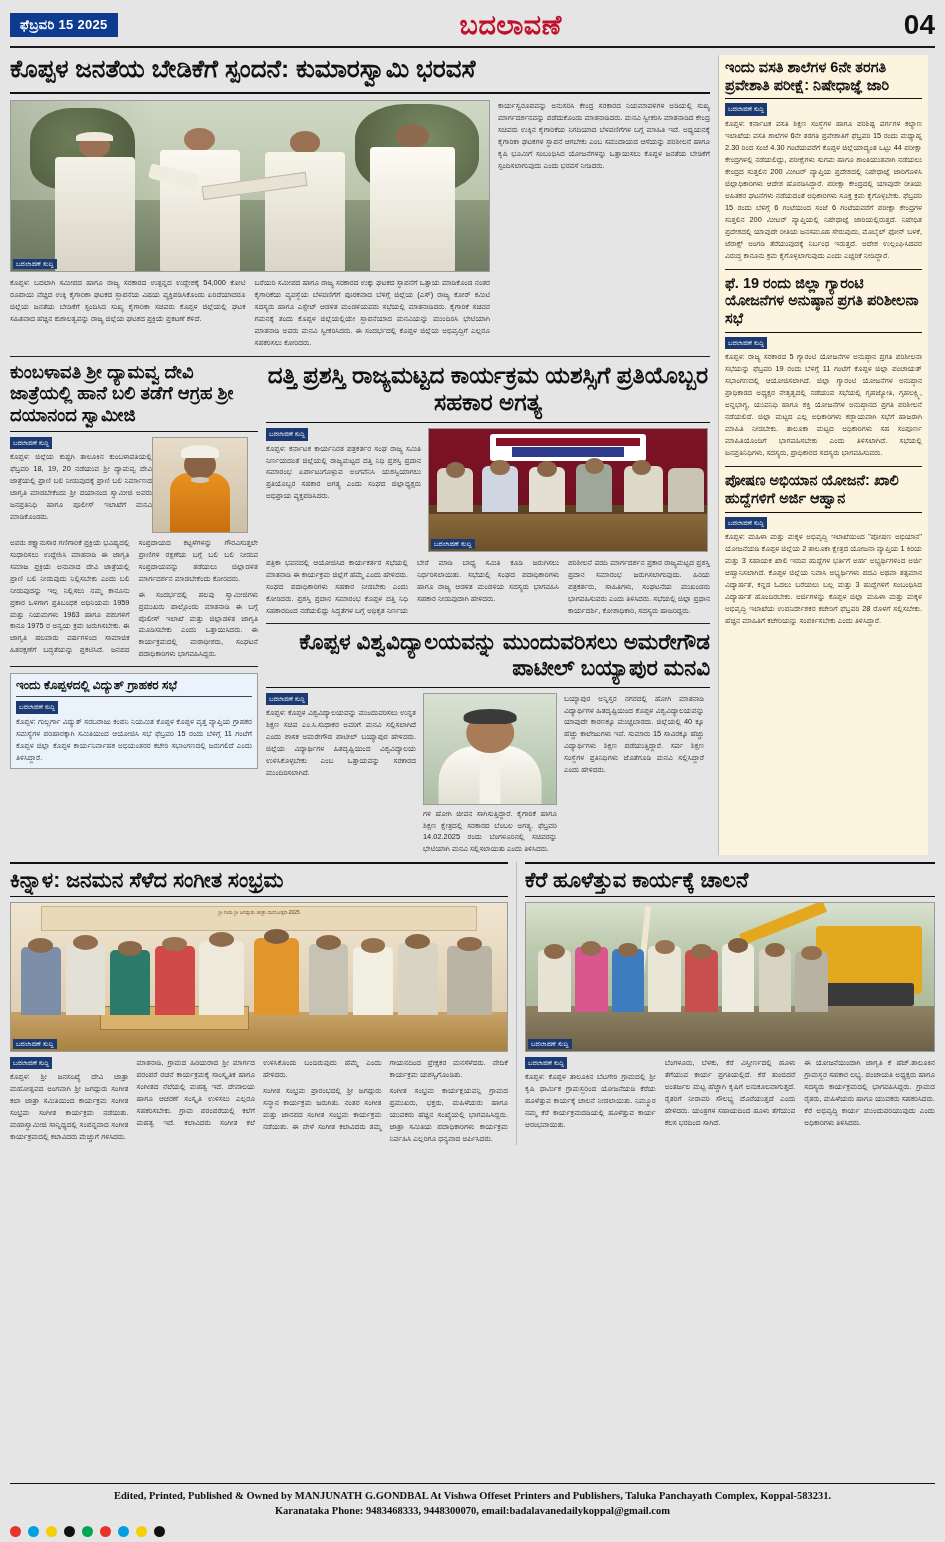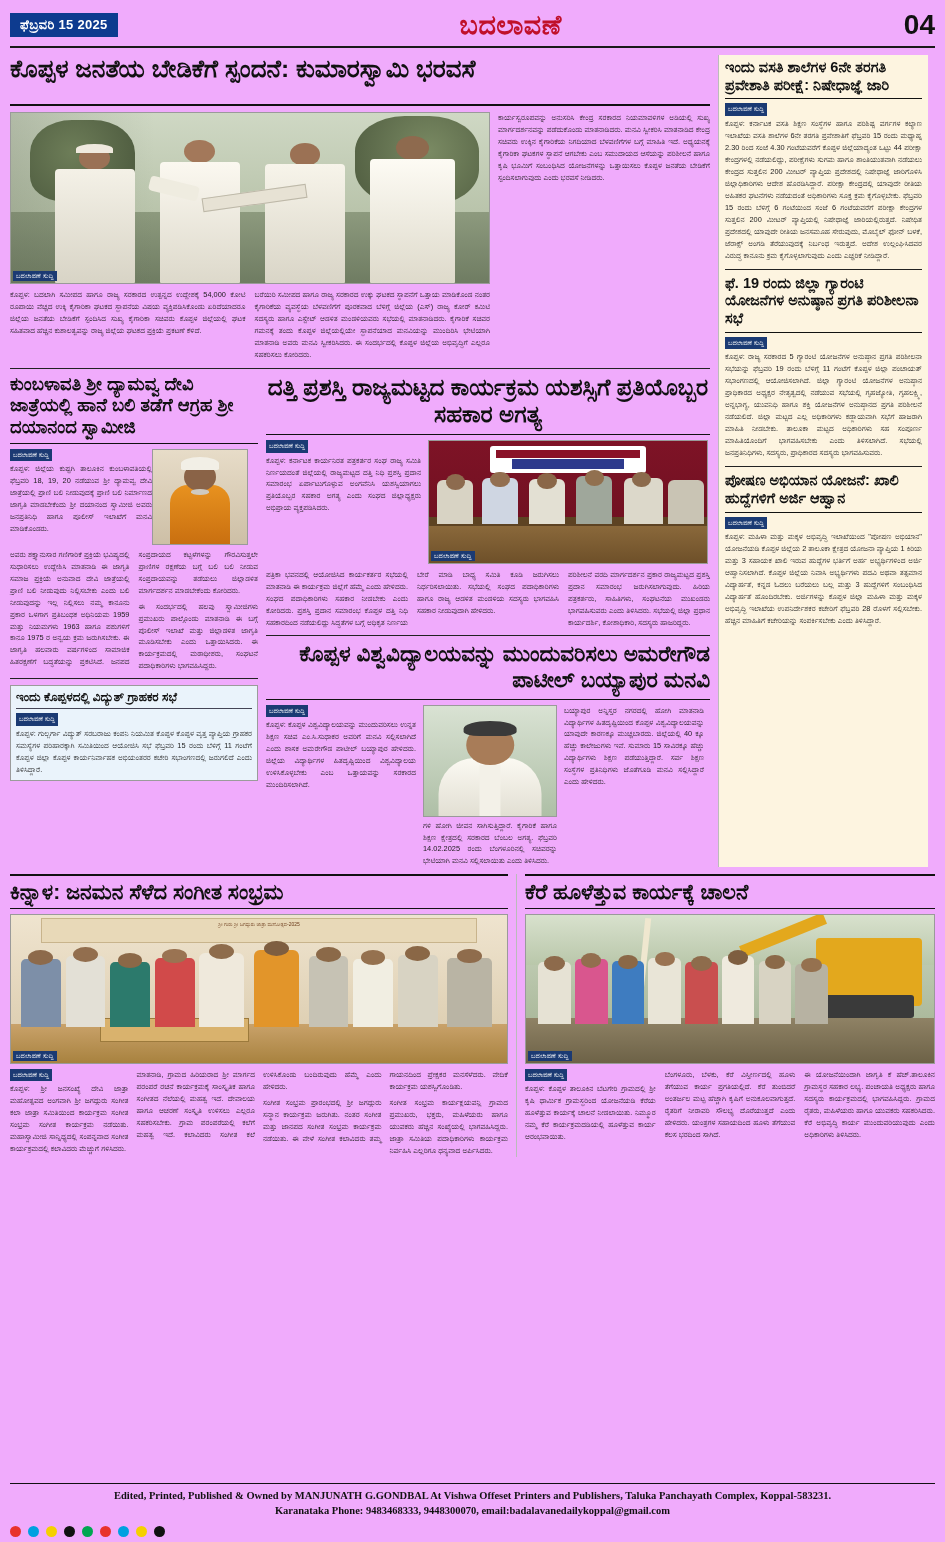--- a/index.html
+++ b/index.html
@@ -9,21 +9,21 @@
     background: #fdfcf7;
     font-family: "Liberation Sans", sans-serif;
     overflow: hidden;
     position: relative;
   }
   .page {
     width: 945px;
     height: 1542px;
     padding: 8px 10px;
     position: relative;
-    background: #f0abfc;
+    background: #e5e5e5;
   }
 
   
   .masthead {
     display: flex;
     align-items: center;
     justify-content: space-between;
     border-bottom: 2.5px solid #1a1a1a;
     padding-bottom: 4px;
     height: 40px;
@@ -64,21 +64,21 @@
     padding: 4px 6px;
   }
 
   
   h1.lead {
     font-size: 24.5px;
     font-weight: bold;
     color: #111;
     line-height: 1.18;
     border-bottom: 2px solid #111;
-    padding-bottom: 20px;
+    padding-bottom: 8px;
     margin-bottom: 6px;
   }
   h2.sub {
     font-size: 18px;
     font-weight: bold;
     line-height: 1.2;
     color: #111;
   }
   h3.small {
     font-size: 14.5px;

